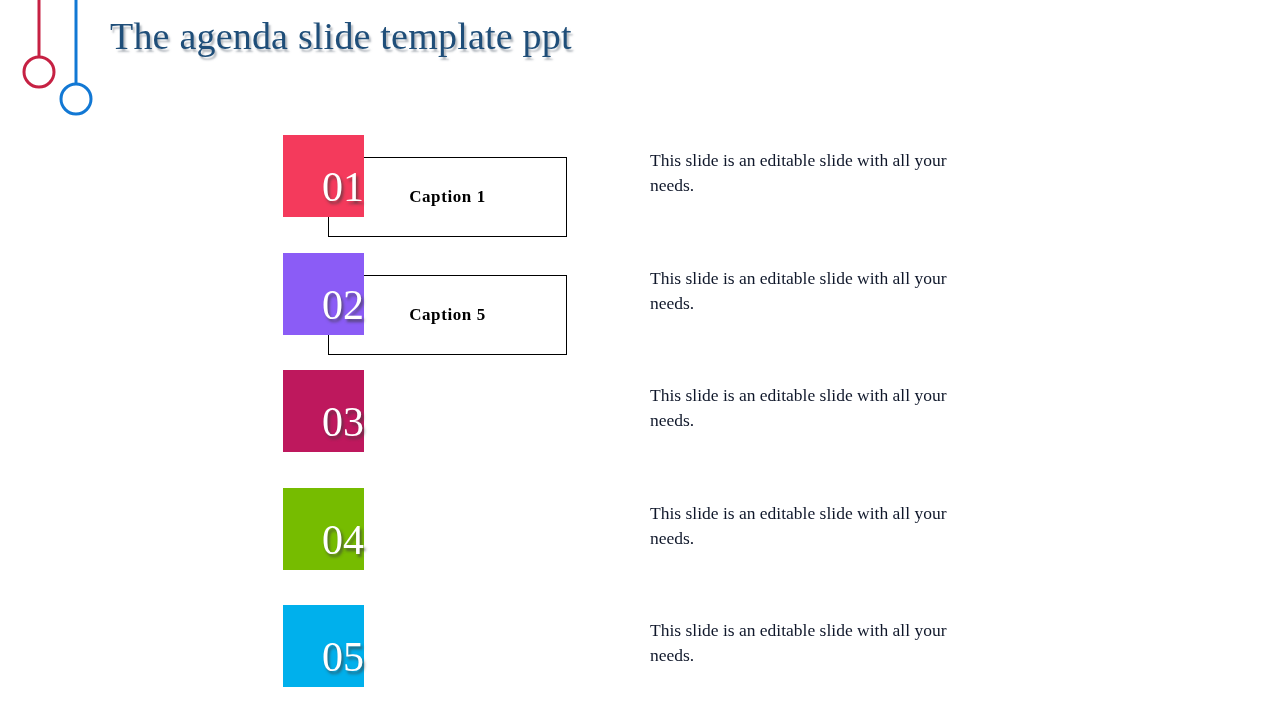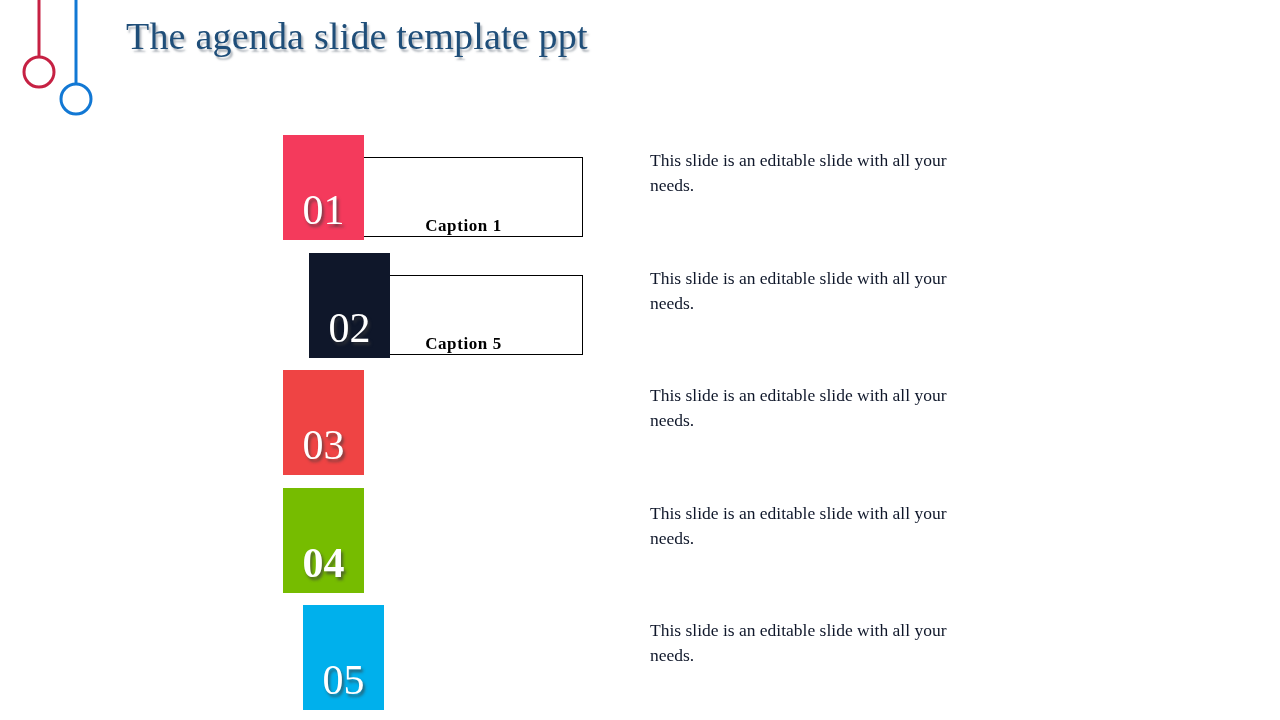--- a/index.html
+++ b/index.html
@@ -22,21 +22,21 @@
     left: 0;
     top: 0;
     width: 130px;
     height: 130px;
     pointer-events: none;
   }
 
   
   .slide-title {
     position: absolute;
-    left: 126px;
+    left: 110px;
     top: 11px;
     font-size: 38px;
     line-height: 50px;
     color: #1f4e79;
     white-space: nowrap;
     letter-spacing: 0.2px;
     text-shadow: 2px 3px 2px rgba(120,130,140,0.55);
   }
 
   
@@ -49,46 +49,46 @@
   .row {
     position: relative;
     height: 117.5px;
   }
 
   .num-square {
     position: absolute;
     left: 283px;
     top: 0;
     width: 81px;
-    height: 105px;
+    height: 82px;
     z-index: 3;
     display: flex;
     align-items: flex-end;
-    justify-content: center;
+    justify-content: flex-end;
   }
   .num-square .num {
     color: #ffffff;
     font-size: 42px;
     line-height: 1;
     padding-bottom: 9px;
     text-shadow: 2px 3px 3px rgba(60,60,60,0.65);
     user-select: none;
   }
 
   .caption-box {
     position: absolute;
-    left: 344px;
+    left: 328px;
     top: 22px;
     width: 237px;
     height: 78px;
     border: 1.6px solid #000000;
     background: transparent;
     z-index: 1;
     display: flex;
-    align-items: flex-end;
+    align-items: center;
     justify-content: center;
   }
   .caption-box .caption {
     font-size: 17px;
     font-weight: bold;
     color: #000000;
     letter-spacing: 0.6px;
   }
 
   .body-text {
@@ -121,43 +121,43 @@
     <div class="num-square" style="background-color: rgb(244, 58, 92);">
       <span class="num">01</span>
     </div>
     <div class="caption-box">
       <span class="caption">Caption 1</span>
     </div>
     <div class="body-text">This slide is an editable slide with all your needs.</div>
   </div>
 
   <div class="row">
-    <div class="num-square" style="background-color: #0f172a; margin-left: 26px;">
+    <div class="num-square" style="background-color: #8b5cf6;">
       <span class="num">02</span>
     </div>
     <div class="caption-box">
       <span class="caption">Caption 5</span>
     </div>
     <div class="body-text">This slide is an editable slide with all your needs.</div>
   </div>
 
   <div class="row">
-    <div class="num-square" style="background-color: #ef4444;">
+    <div class="num-square" style="background-color: #be185d;">
       <span class="num">03</span>
     </div>
     <div class="body-text">This slide is an editable slide with all your needs.</div>
   </div>
 
   <div class="row">
-    <div class="num-square" style="background-color: rgb(118, 188, 0); font-weight: bold;">
+    <div class="num-square" style="background-color: rgb(118, 188, 0);">
       <span class="num">04</span>
     </div>
     <div class="body-text">This slide is an editable slide with all your needs.</div>
   </div>
 
   <div class="row">
-    <div class="num-square" style="background-color: rgb(0, 176, 236); margin-left: 20px;">
+    <div class="num-square" style="background-color: rgb(0, 176, 236);">
       <span class="num">05</span>
     </div>
     <div class="body-text">This slide is an editable slide with all your needs.</div>
   </div>
 
 </div>
 
 </body></html>

